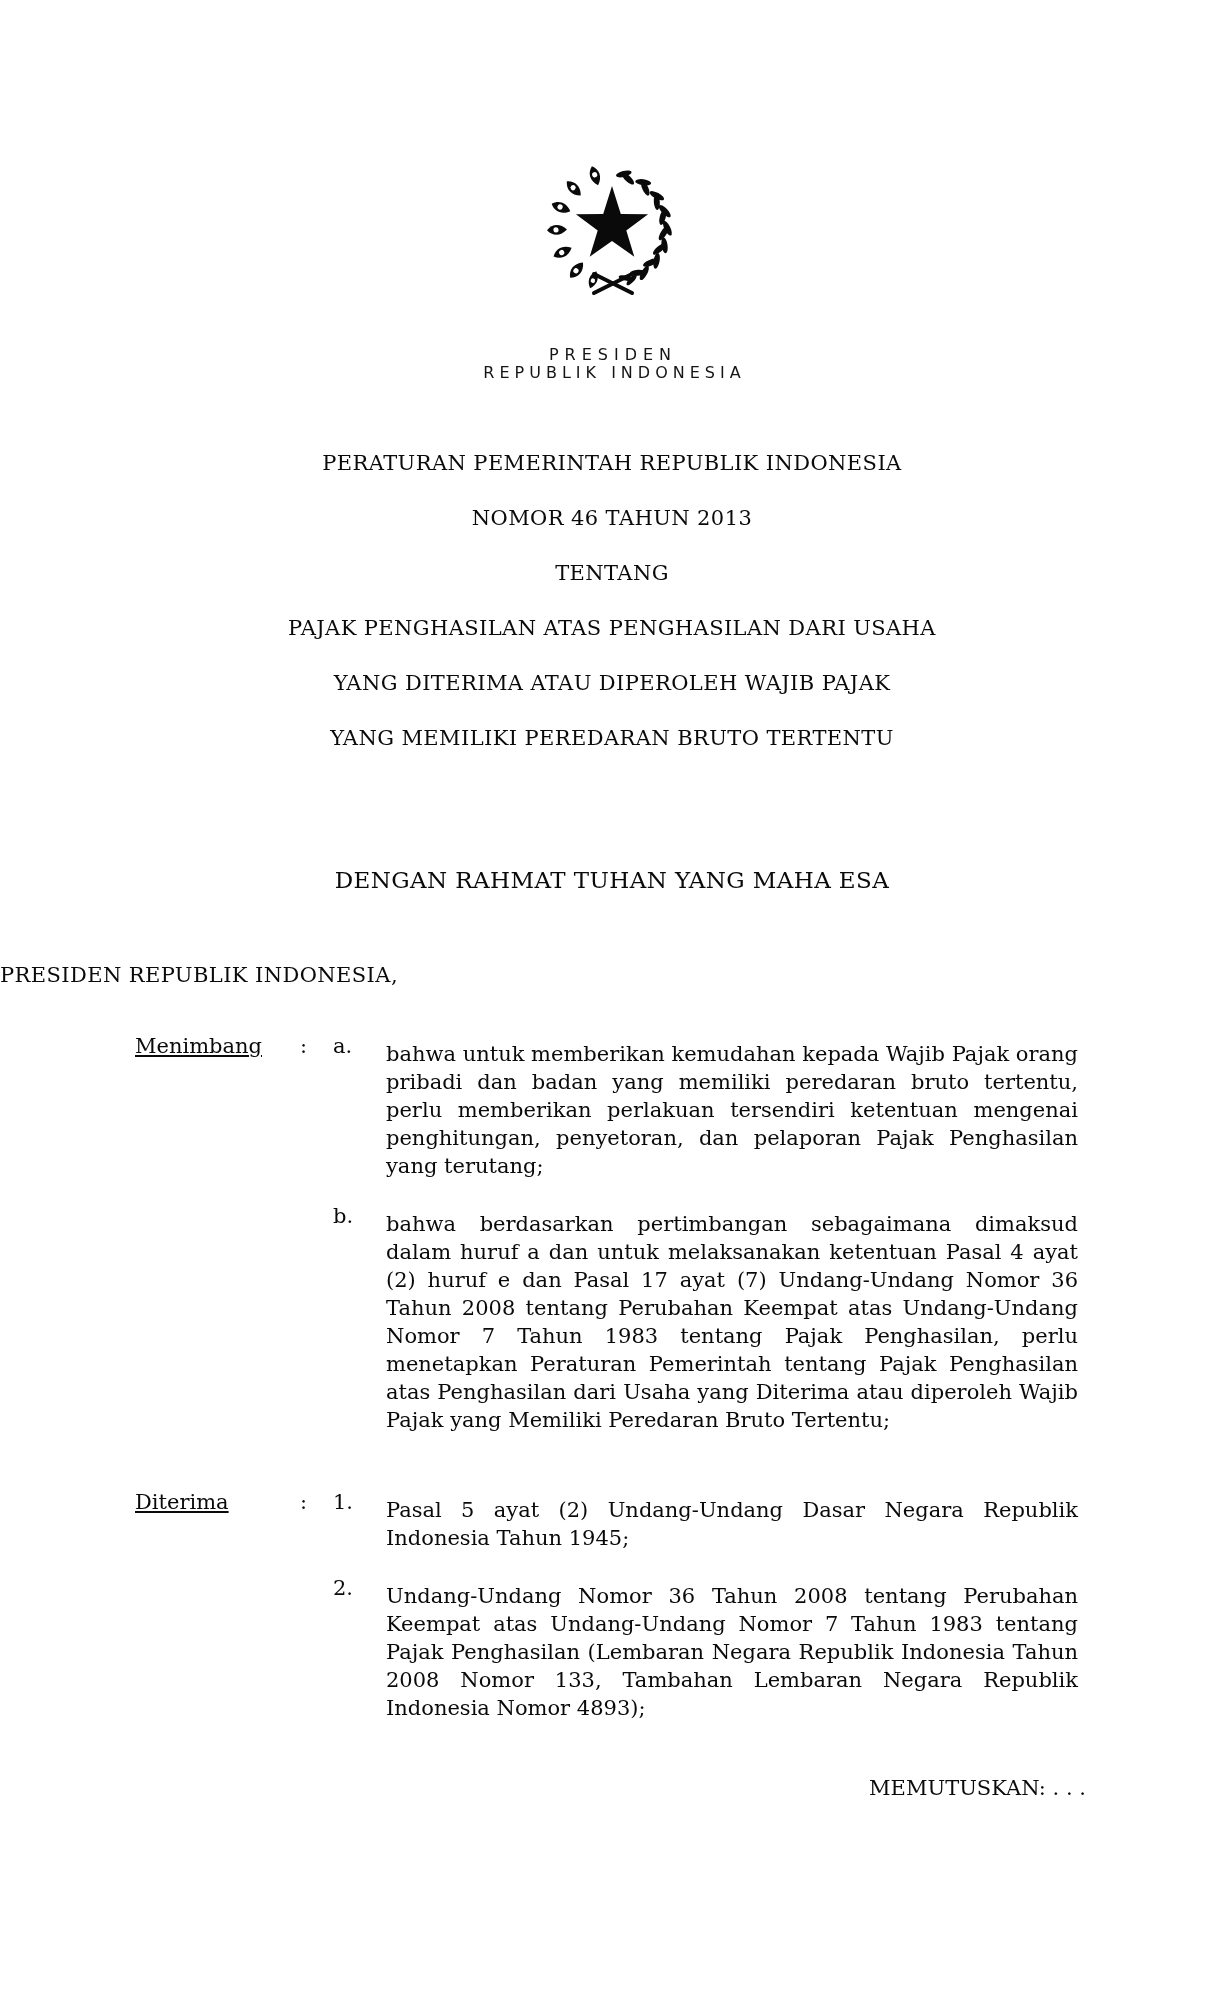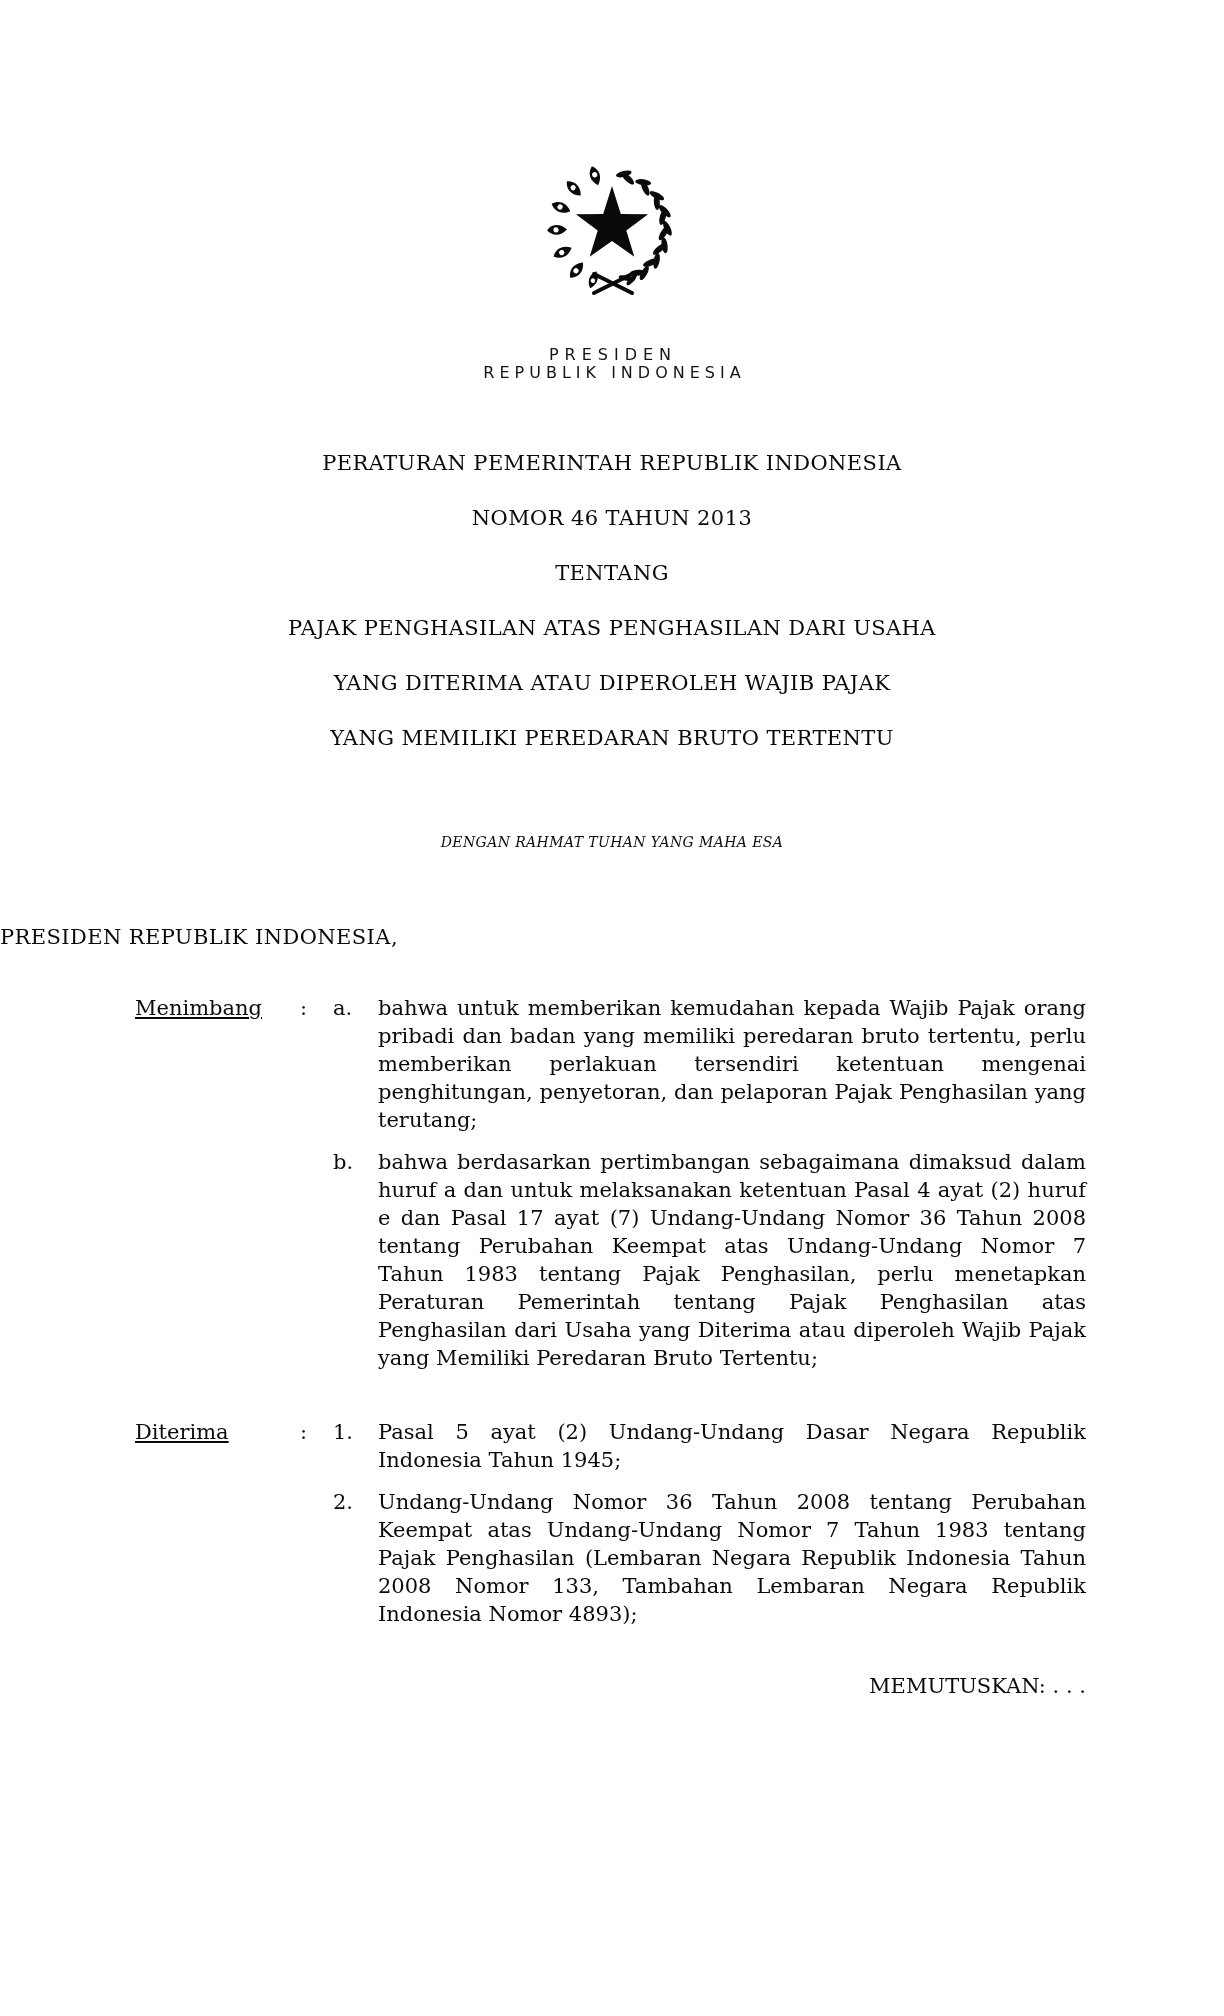--- a/index.html
+++ b/index.html
@@ -45,26 +45,25 @@
   }
   .title-line {
     font-size: 21px;
     line-height: 22px;
     letter-spacing: 0.4px;
     margin-bottom: 33px;
     white-space: nowrap;
   }
   .title-line:last-child { margin-bottom: 0; }
   .invocation {
-    margin-top: 82px;
+    margin-top: 120px;
     text-align: center;
-    font-size: 14px;
+    font-size: 23px;
     line-height: 22px;
     letter-spacing: 0.4px;
-    font-style: italic;
   }
   .authority {
     margin-top: 73px;
     text-align: left;
     font-size: 21px;
     line-height: 22px;
     letter-spacing: 0.4px;
   }
   .clause {
     display: grid;
@@ -79,21 +78,21 @@
   .clause .clause-colon { text-align: left; }
   .clause .clause-items {}
   .clause .item {
     display: grid;
     grid-template-columns: 45px 1fr;
     margin-top: 14px;
   }
   .clause .item:first-child { margin-top: 0; }
   .clause .item .marker {}
   .clause .item p {
-    margin: 0;
+    margin: 8px;
     text-align: justify;
   }
   .decision {
     margin: 44px 138px 0 135px;
     text-align: right;
     font-size: 21px;
     line-height: 28px;
   }
 </style>
 </head>

